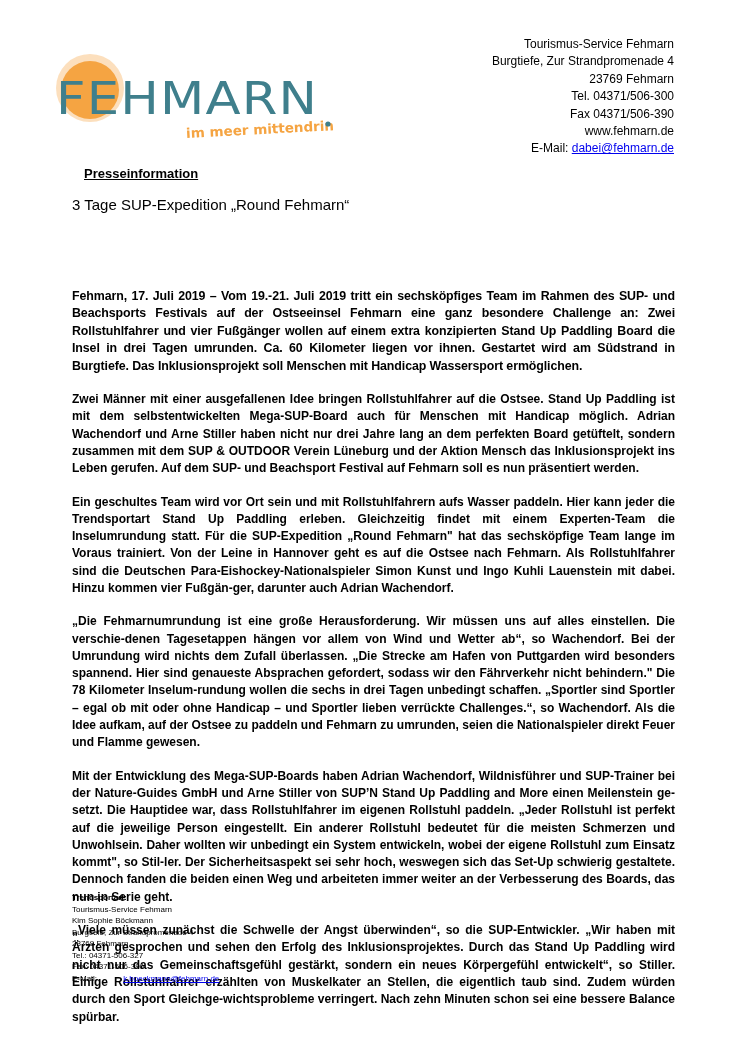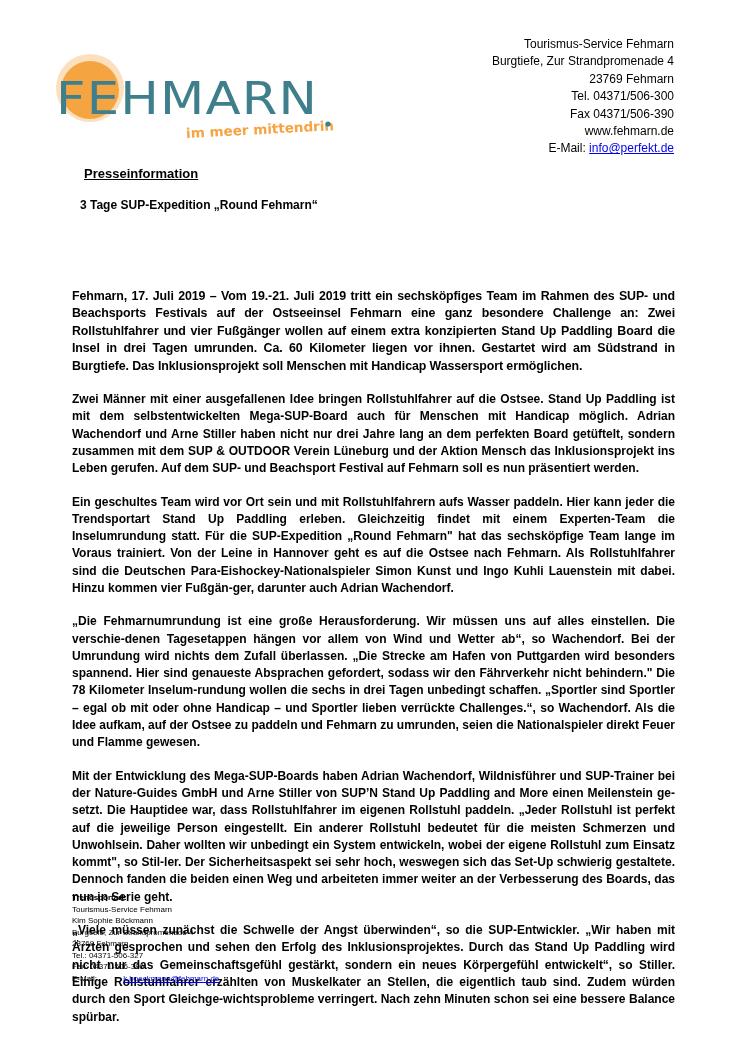--- a/index.html
+++ b/index.html
@@ -5,22 +5,22 @@
   html, body { margin: 0; padding: 0; background: #ffffff; }
   body { width: 746px; height: 1056px; position: relative; overflow: hidden;
          font-family: "Liberation Sans", sans-serif; color: #000; }
   .logo { position: absolute; left: 52px; top: 50px; width: 300px; height: 90px; text-align: center; }
   .logo svg { display: block; }
   .address { position: absolute; right: 72px; top: 36px; text-align: right;
              font-size: 12px; line-height: 17.4px; }
   .address a { color: #0000ee; text-decoration: underline; }
   .press-label { position: absolute; left: 72px; top: 166px; font-size: 13px;
                  font-weight: bold; text-decoration: underline; padding-left: 12px; }
-  .headline { position: absolute; left: 80px; top: 195px; font-size: 12px;
-              font-weight: bold; line-height: 20px; }
+  .headline { position: absolute; left: 72px; top: 195px; font-size: 15px;
+              font-weight: normal; line-height: 20px; }
   .content { position: absolute; left: 72px; top: 240px; width: 603px; margin-top: 48px; }
   .lead { font-size: 12.4px; font-weight: bold; line-height: 17.4px; text-align: justify;
           margin: 0 0 16px 0; font-family: "Liberation Sans Narrow", "Liberation Sans", sans-serif; letter-spacing: -0.1px; }
   .para { font-size: 12px; line-height: 17.3px; text-align: justify; margin: 0 0 16px 0; font-weight: bold; }
   .contact { position: absolute; left: 72px; top: 892px; font-size: 8px; line-height: 11.5px; }
   .contact .title { font-weight: bold; }
   .contact a { color: #0000ee; text-decoration: underline; padding-left: 24px; }
 </style>
 </head>
 <body>
@@ -35,21 +35,21 @@
   </svg>
 </div>
 
 <div class="address">
   <div>Tourismus-Service Fehmarn</div>
   <div>Burgtiefe, Zur Strandpromenade 4</div>
   <div>23769 Fehmarn</div>
   <div>Tel. 04371/506-300</div>
   <div>Fax 04371/506-390</div>
   <div>www.fehmarn.de</div>
-  <div><span>E-Mail: </span><a>info@perfekt.de</a></div>
+  <div><span>E-Mail: </span><a>dabei@fehmarn.de</a></div>
 </div>
 
 <div class="press-label">Presseinformation</div>
 
 <div class="headline">
   <div>3 Tage SUP-Expedition „Round Fehmarn“</div>
 </div>
 
 <div class="content">
   <p class="lead">Fehmarn, 17. Juli 2019 –  Vom 19.-21. Juli 2019 tritt ein sechsköpfiges Team im Rahmen des SUP- und Beachsports Festivals auf der Ostseeinsel Fehmarn eine ganz besondere Challenge an: Zwei Rollstuhlfahrer und vier Fußgänger wollen auf einem extra konzipierten Stand Up Paddling Board die Insel in drei Tagen umrunden. Ca. 60 Kilometer liegen vor ihnen. Gestartet wird am Südstrand in Burgtiefe. Das Inklusionsprojekt soll Menschen mit Handicap Wassersport ermöglichen.</p>

